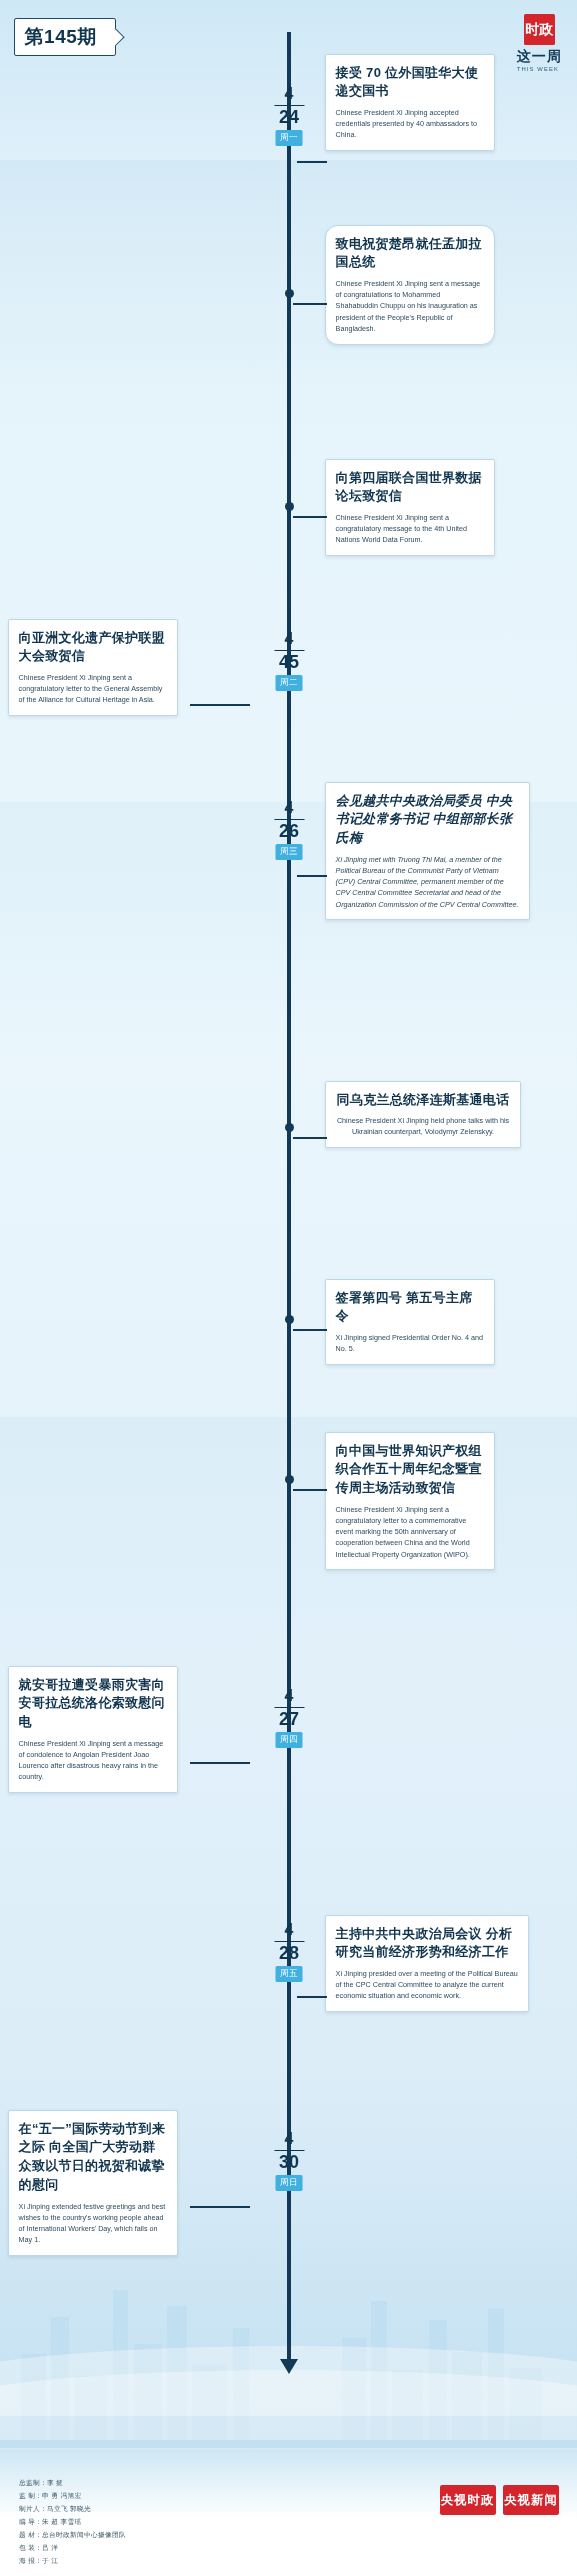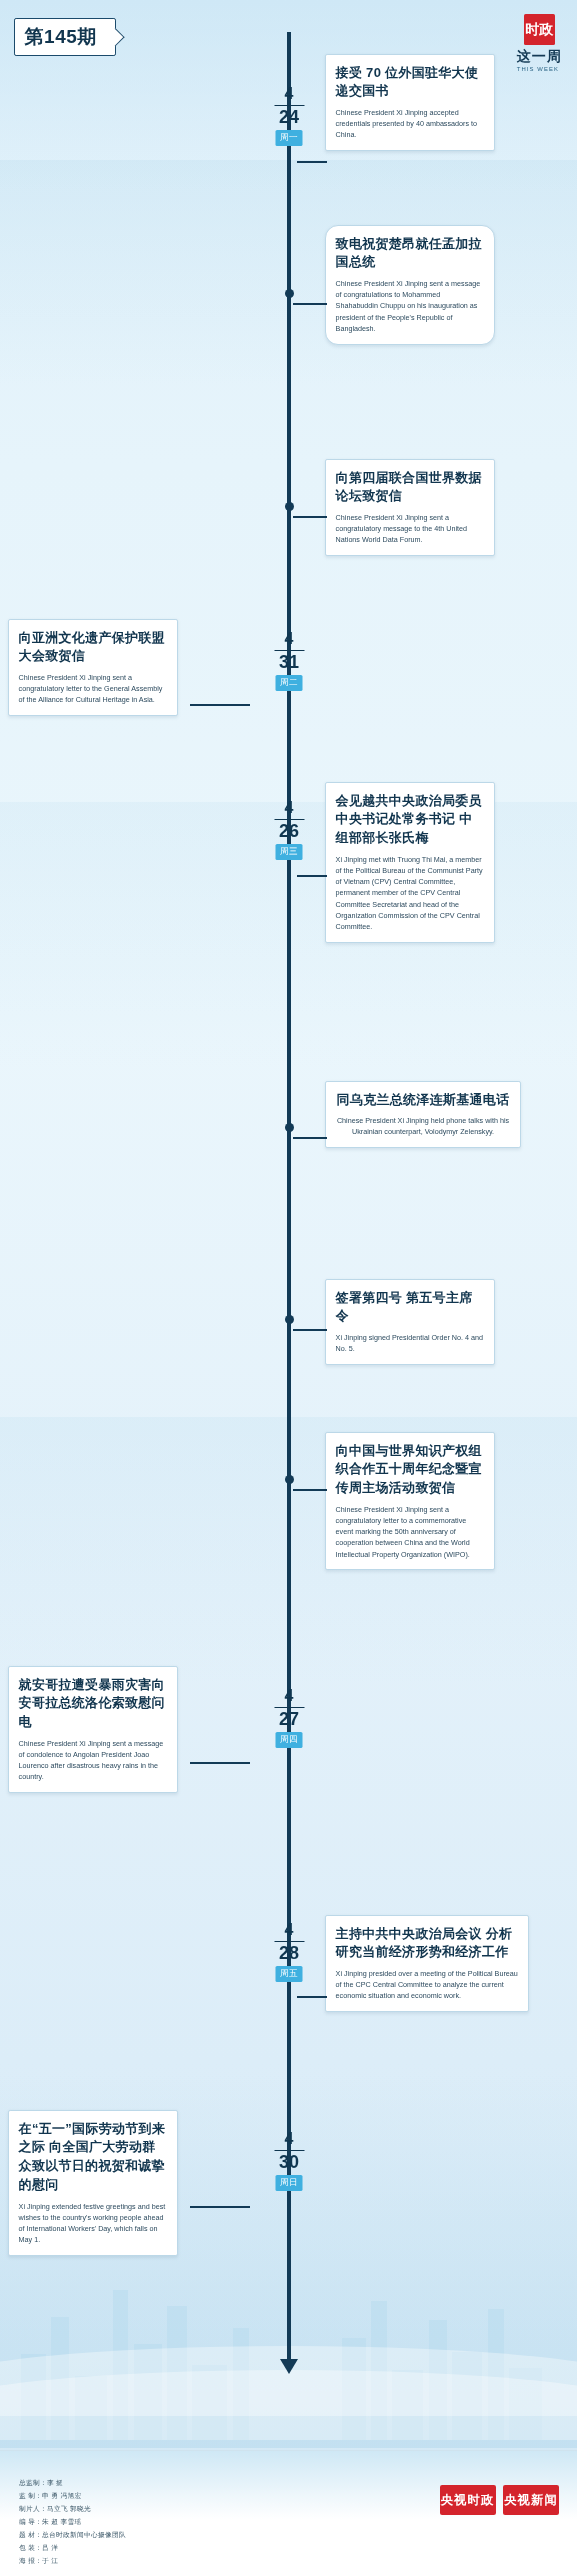--- a/index.html
+++ b/index.html
@@ -339,37 +339,37 @@
   <div class="dot" style="top: 502px;"></div>
   <div class="connector" style="left: 293px; top: 516px; width: 34px;"></div>
   <div class="card right" style="top: 459px; width: 170px;">
     <div class="title">向第四届联合国世界数据论坛致贺信</div>
     <div class="body">Chinese President Xi Jinping sent a congratulatory message to the 4th United Nations World Data Forum.</div>
   </div>
 
   <div class="date-marker" style="top: 631px;">
     <div class="m">4</div>
     <div class="rule"></div>
-    <div class="d">31</div>
+    <div class="d">45</div>
     <div class="wd">周二</div>
   </div>
   <div class="connector" style="left: 190px; top: 704px; width: 60px;"></div>
   <div class="card left" style="top: 619px; width: 170px;">
     <div class="title">向亚洲文化遗产保护联盟大会致贺信</div>
     <div class="body">Chinese President Xi Jinping sent a congratulatory letter to the General Assembly of the Alliance for Cultural Heritage in Asia.</div>
   </div>
 
   <div class="date-marker" style="top: 800px;">
     <div class="m">4</div>
     <div class="rule"></div>
     <div class="d">26</div>
     <div class="wd">周三</div>
   </div>
   <div class="connector" style="left: 297px; top: 875px; width: 30px;"></div>
-  <div class="card right" style="top: 782px; width: 170px;">
+  <div class="card right" style="top: 782px; width: 205px; font-style: italic;">
     <div class="title">会见越共中央政治局委员 中央书记处常务书记 中组部部长张氏梅</div>
     <div class="body">Xi Jinping met with Truong Thi Mai, a member of the Political Bureau of the Communist Party of Vietnam (CPV) Central Committee, permanent member of the CPV Central Committee Secretariat and head of the Organization Commission of the CPV Central Committee.</div>
   </div>
 
   <div class="dot" style="top: 1123px;"></div>
   <div class="connector" style="left: 293px; top: 1137px; width: 34px;"></div>
   <div class="card right" style="top: 1081px; width: 196px; text-align: center;">
     <div class="title">同乌克兰总统泽连斯基通电话</div>
     <div class="body">Chinese President Xi Jinping held phone talks with his Ukrainian counterpart, Volodymyr Zelenskyy.</div>
   </div>

